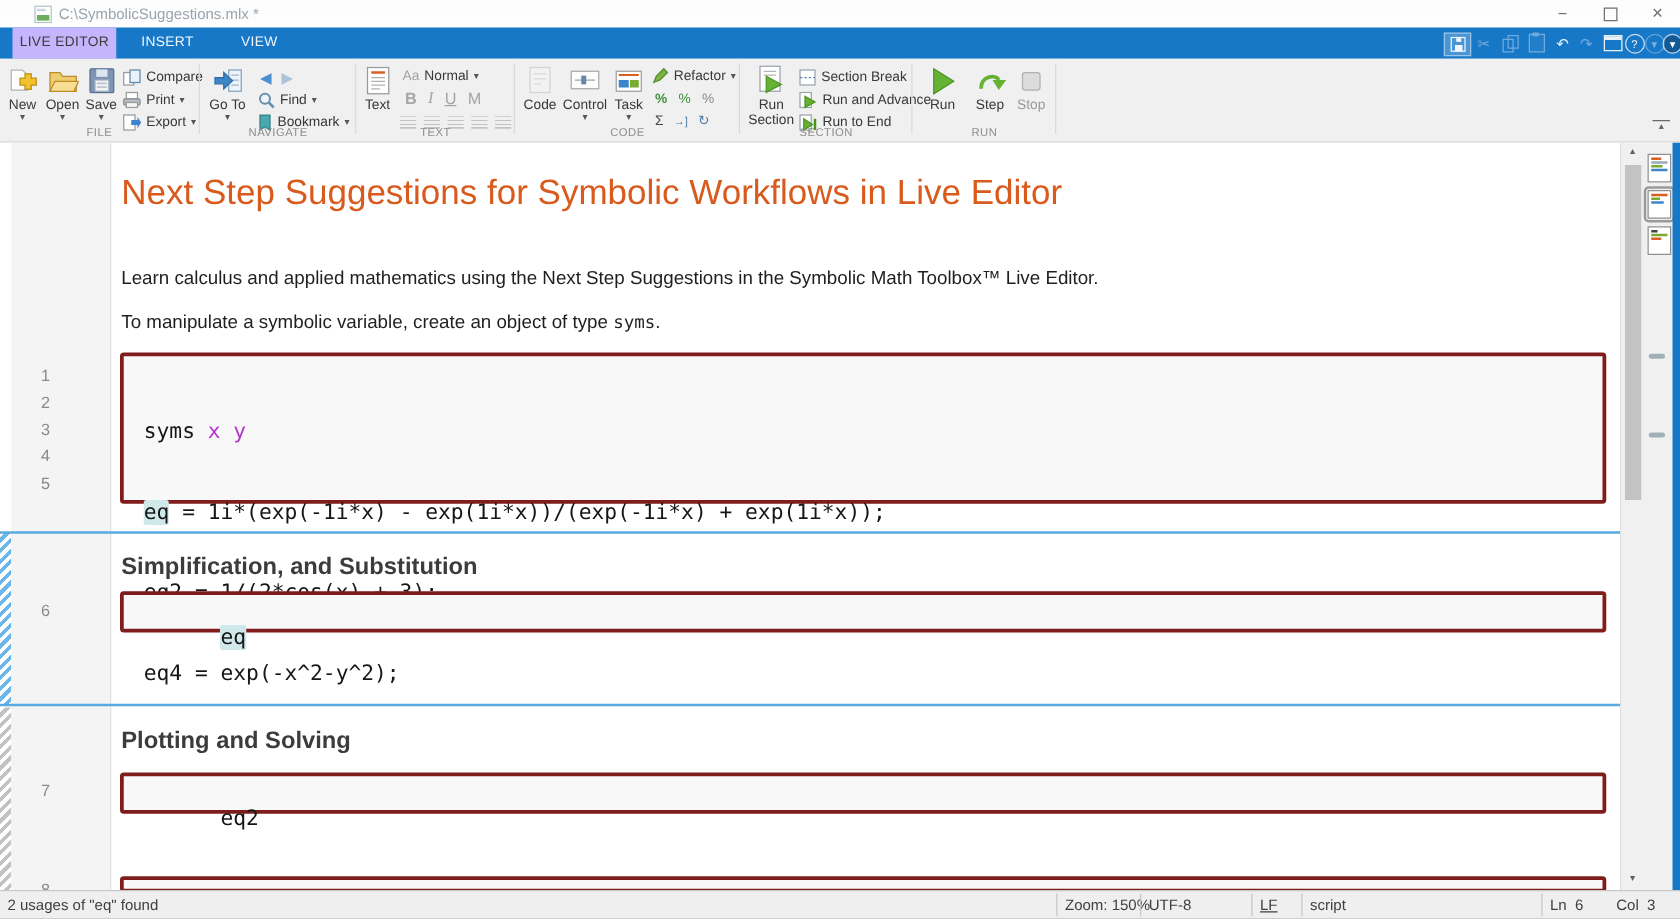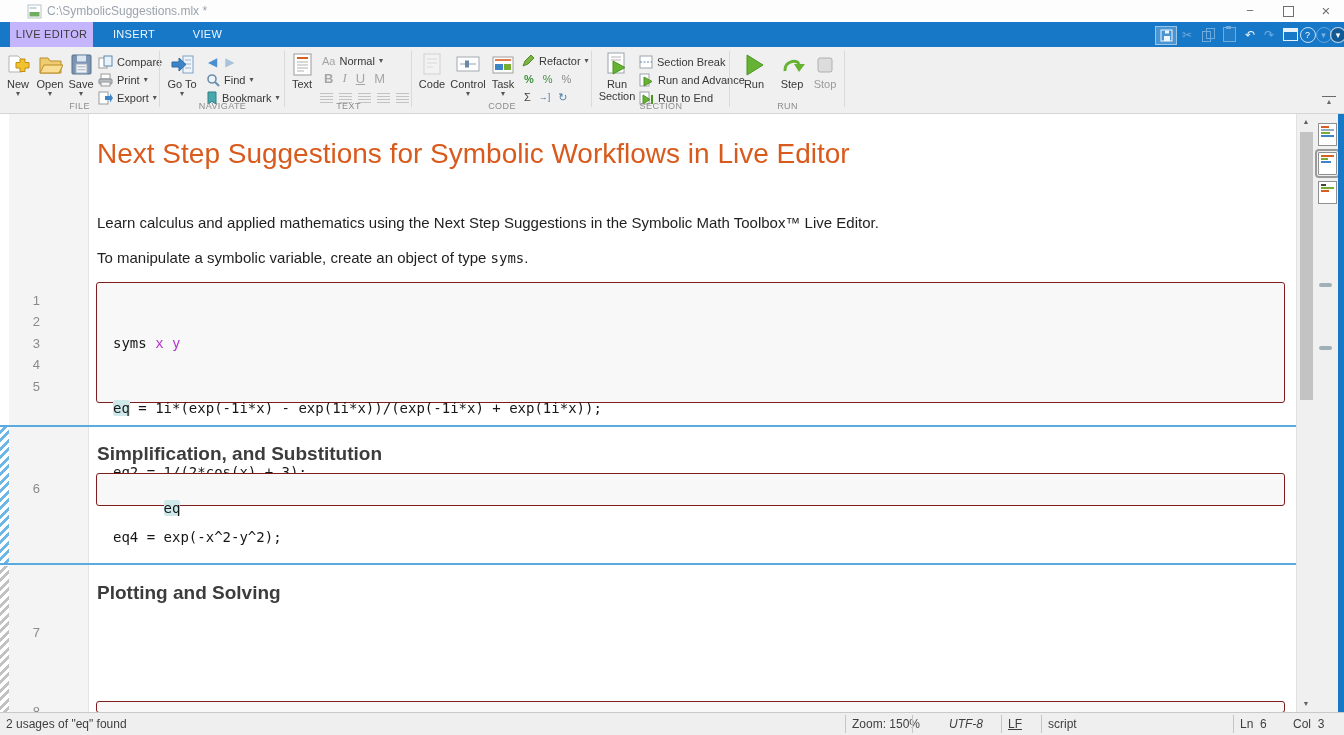--- a/index.html
+++ b/index.html
@@ -53,22 +53,22 @@
   
   .doc{left:0;top:113px;width:1344px;height:599px;background:#fff;border-top:1px solid #d5d5d5;overflow:hidden;}
   .hatch-blue{left:0;width:9px;background:repeating-linear-gradient(135deg,#ffffff 0 3px,#6db6e8 3px 6px);}
   .hatch-gray{left:0;width:9px;background:repeating-linear-gradient(135deg,#ffffff 0 3px,#c2c2c2 3px 6px);}
   .gutter{left:9px;top:0;width:79px;height:599px;background:#f4f4f4;border-right:1px solid #e3e3e3;}
   .lnum{width:28px;left:12px;text-align:right;font-size:13px;color:#8a8a8a;}
   .h1{left:97px;font-size:28px;color:#d85a1c;font-weight:400;white-space:nowrap;}
   .h2{left:97px;font-size:19px;color:#3c3c3c;font-weight:bold;white-space:nowrap;}
   .para{left:97px;font-size:15px;color:#1f1f1f;white-space:nowrap;}
   .mono{font-family:"DejaVu Sans Mono",monospace;font-size:14px;}
-  .codeblock{left:96px;width:1189px;background:#f8f8f8;border:1px solid #7f1d1d;border-radius:3px;
-             font-family:"DejaVu Sans Mono",monospace;font-size:14px;color:#161616;white-space:pre;box-sizing:border-box;}
+  .codeblock{left:96px;width:1189px;background:#f8f8f8;border:3px solid #7f1d1d;border-radius:3px;
+             font-family:"DejaVu Sans Mono",monospace;font-size:17px;color:#161616;white-space:pre;box-sizing:border-box;}
   .cb1{padding:7px 0 0 16px;line-height:21.5px;}
   .cbs{height:33px;padding:7px 0 0 16px;line-height:18px;}
   .hl{background:#cfe8ea;border-radius:2px;}
   .purple{color:#b435cb;}
   .divider{left:0;width:1296px;height:2px;background:#58aadf;}
 
   
   .vscroll{left:1296px;top:0;width:20px;height:599px;background:#f0f0f0;border-left:1px solid #e2e2e2;}
   .sarrow{left:1299px;width:14px;text-align:center;font-size:7px;color:#606060;}
   .thumb{left:1300px;top:18px;width:13px;height:268px;background:#c3c3c3;}
@@ -424,20 +424,23 @@
     </div>
 
     <div class="abs divider" style="top:311px;"></div>
     <div class="abs h2" style="top:322px;margin-top:7px;">Simplification, and Substitution</div>
     <div class="abs codeblock cbs" style="top:359px;">
       <span class="hl">eq</span>
     </div>
 
     <div class="abs divider" style="top:449px;"></div>
     <div class="abs h2" style="top:468px;">Plotting and Solving</div>
+    <div class="abs codeblock cbs" style="top:504px;">
+      <span>eq2</span>
+    </div>
     <div class="abs codeblock cbs" style="top:587px;height:12px;overflow:hidden;">
       
     </div>
 
     <div class="abs vscroll"></div>
     <span class="abs sarrow" style="top:4px;">▲</span>
     <div class="abs thumb"></div>
     <span class="abs sarrow" style="top:586px;">▼</span>
 
     <div class="abs sidebar"></div>
@@ -461,21 +464,21 @@
     <div class="abs marker" style="top:232px;"></div>
 
     <div class="abs bluestripe"></div>
   </div>
 
   <div class="abs statusbar">
     <span class="abs scell" style="left:6px;">2 usages of "eq" found</span>
     <div class="abs ssep" style="left:845px;"></div>
     <span class="abs scell" style="left:852px;">Zoom: 150%</span>
     <div class="abs ssep" style="left:912px;"></div>
-    <span class="abs scell" style="left:949px;font-style:italic;">UTF-8</span>
+    <span class="abs scell" style="left:919px;">UTF-8</span>
     <div class="abs ssep" style="left:1001px;"></div>
     <span class="abs scell" style="left:1008px;text-decoration:underline;">LF</span>
     <div class="abs ssep" style="left:1041px;"></div>
     <span class="abs scell" style="left:1048px;">script</span>
     <div class="abs ssep" style="left:1233px;"></div>
     <span class="abs scell" style="left:1240px;white-space:pre;">Ln  6</span>
     <span class="abs scell" style="left:1293px;white-space:pre;">Col  3</span>
   </div>
 
 </div>

